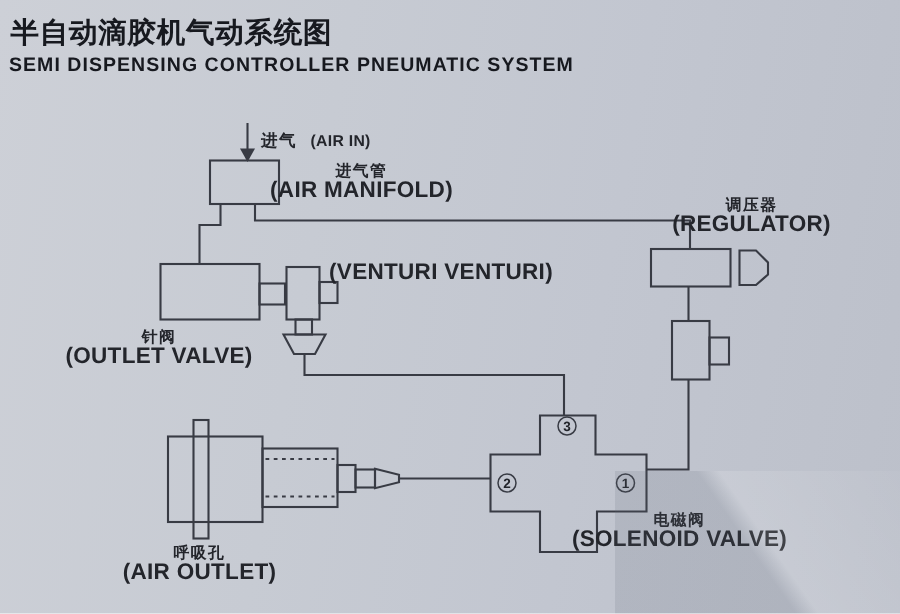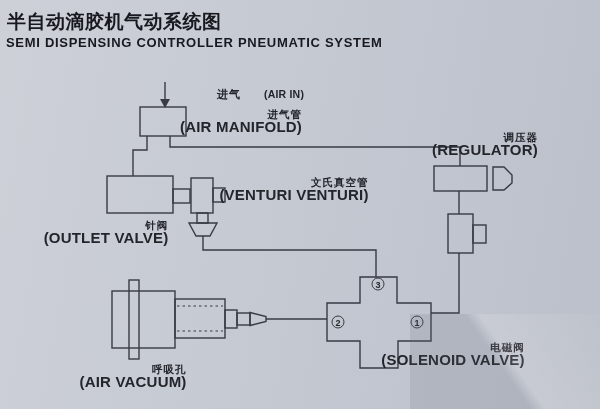--- a/index.html
+++ b/index.html
@@ -25,29 +25,29 @@
     position:absolute;left:6px;top:35px;
     font-size:13px;font-weight:bold;letter-spacing:0.7px;color:#17191f;
     white-space:nowrap;
   }
   svg.diagram{position:absolute;left:0;top:0;}
   svg.diagram *{stroke:#383b44;stroke-width:1.4;fill:none;}
   svg.diagram .solid{fill:#383b44;stroke:none;}
   svg.diagram .dashed{stroke-dasharray:2.5,3;stroke-width:1.2;}
   .lbl{
     position:absolute;transform:translateX(-50%);
-    text-align:right;white-space:nowrap;line-height:12.5px;
+    text-align:center;white-space:nowrap;line-height:12.5px;
   }
   .lbl .zh{font-size:10.5px;font-weight:bold;letter-spacing:1px;}
   .lbl .en{font-size:15px;font-weight:bold;letter-spacing:0.2px;}
   .airin{
     position:absolute;left:174px;top:84px;white-space:nowrap;
   }
-  .airin .zh{font-size:11px;font-weight:bold;letter-spacing:1px;margin-left:43px;}
-  .airin .en{font-size:10.5px;font-weight:bold;margin-left:23px;letter-spacing:0.2px;}
+  .airin .zh{font-size:11px;font-weight:bold;letter-spacing:1px;}
+  .airin .en{font-size:10.5px;font-weight:bold;margin-left:9px;letter-spacing:0.2px;}
   .port{
     position:absolute;width:13px;height:13px;
     transform:translate(-50%,-50%);
     border:1.2px solid #383b44;border-radius:50%;
     font-size:9px;font-weight:bold;line-height:13px;text-align:center;
     color:#23252b;box-sizing:border-box;
   }
 </style>
 </head>
 <body>
@@ -97,39 +97,38 @@
 
   <div class="airin">
     <span class="zh">进气</span><span class="en">(AIR IN)</span>
   </div>
 
   <div class="lbl" style="left:241px;top:108px">
     <div class="zh">进气管</div>
     <div class="en">(AIR MANIFOLD)</div>
   </div>
 
-  <div class="lbl" style="left:485px;top:131px">
+  <div class="lbl" style="left:501px;top:131px">
     <div class="zh">调压器</div>
     <div class="en">(REGULATOR)</div>
   </div>
 
   <div class="lbl" style="left:294px;top:176px">
-    <div class="zh">文氏真空管</div>
     <div class="en">(VENTURI VENTURI)</div>
   </div>
 
   <div class="lbl" style="left:106px;top:219px">
     <div class="zh">针阀</div>
     <div class="en">(OUTLET VALVE)</div>
   </div>
 
 
   <div class="lbl" style="left:133px;top:363px">
     <div class="zh">呼吸孔</div>
-    <div class="en">(AIR VACUUM)</div>
+    <div class="en">(AIR OUTLET)</div>
   </div>
 
   <div class="lbl" style="left:453px;top:341px">
     <div class="zh">电磁阀</div>
     <div class="en">(SOLENOID VALVE)</div>
   </div>
 
   <div class="port" style="left:378px;top:284px">3</div>
   <div class="port" style="left:338px;top:322px">2</div>
   <div class="port" style="left:417px;top:322px">1</div>

